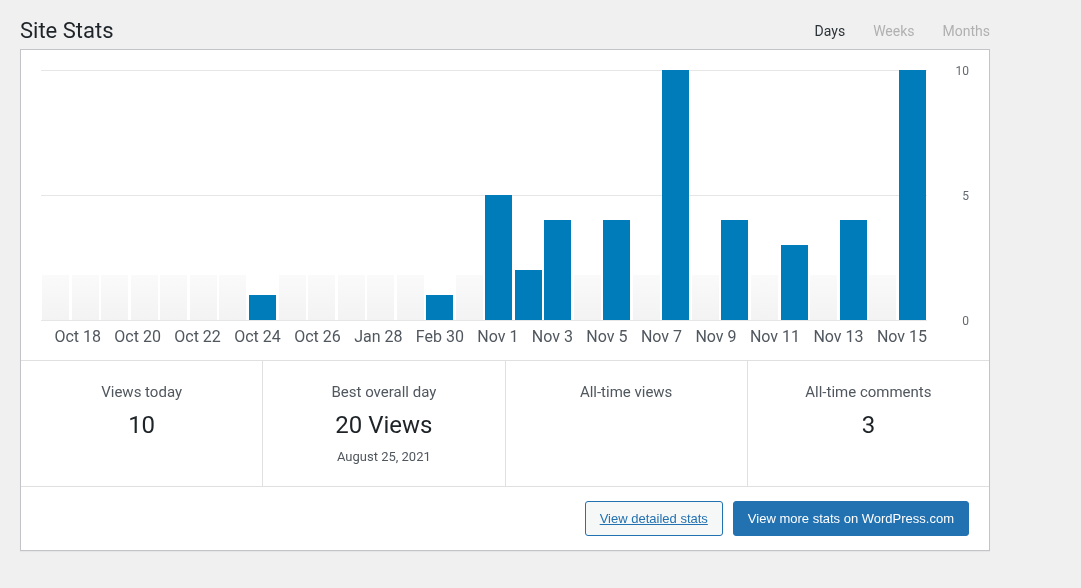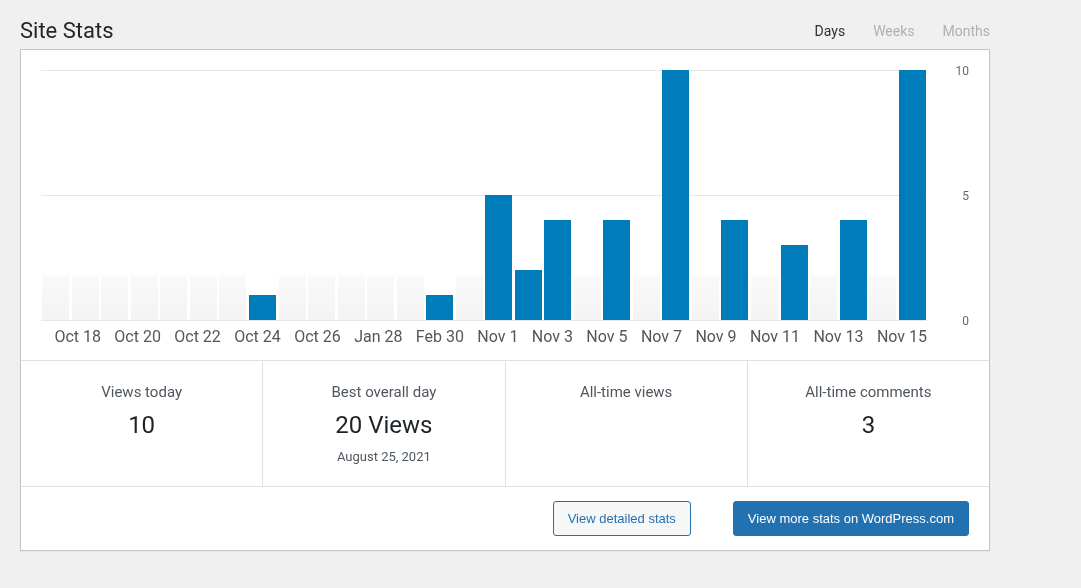--- a/index.html
+++ b/index.html
@@ -139,26 +139,26 @@
     line-height: 1;
     padding: 10px 14px;
     border-radius: 3px;
     cursor: pointer;
     border: 1px solid;
   }
   .btn-secondary {
     background: #f6f7f7;
     border-color: #2271b1;
     color: #2271b1;
+    text-decoration: underline;
   }
   .btn-primary {
     background: #2271b1;
     border-color: #2271b1;
     color: #fff;
-    margin-left: 32px;
   }
 </style>
 </head>
 <body>
 
 <div class="wrap">
   <div class="header">
     <div class="title">Site Stats</div>
     <div class="tabs">
       <span class="tab active">Days</span>

